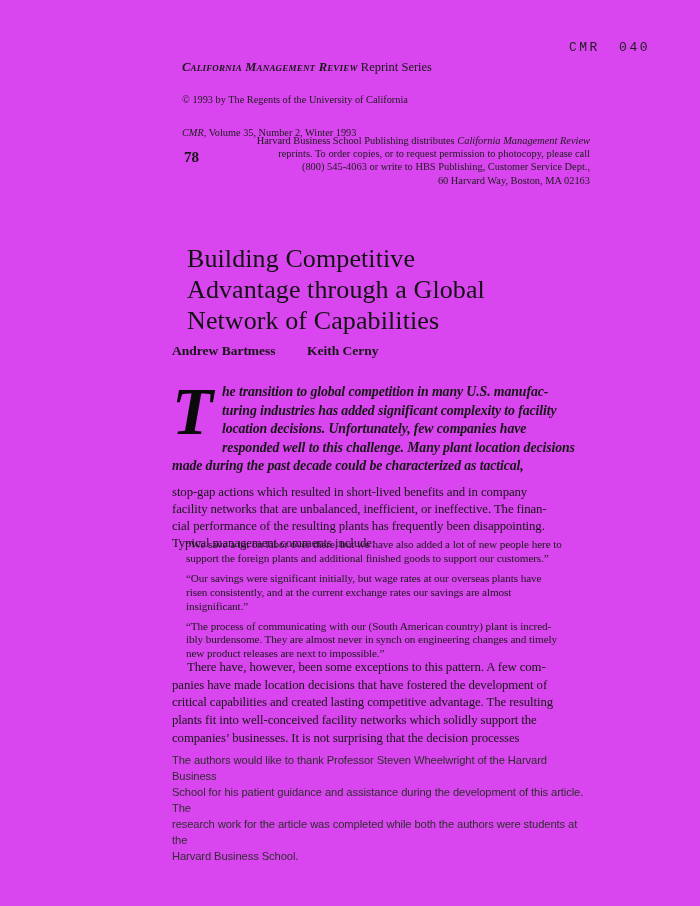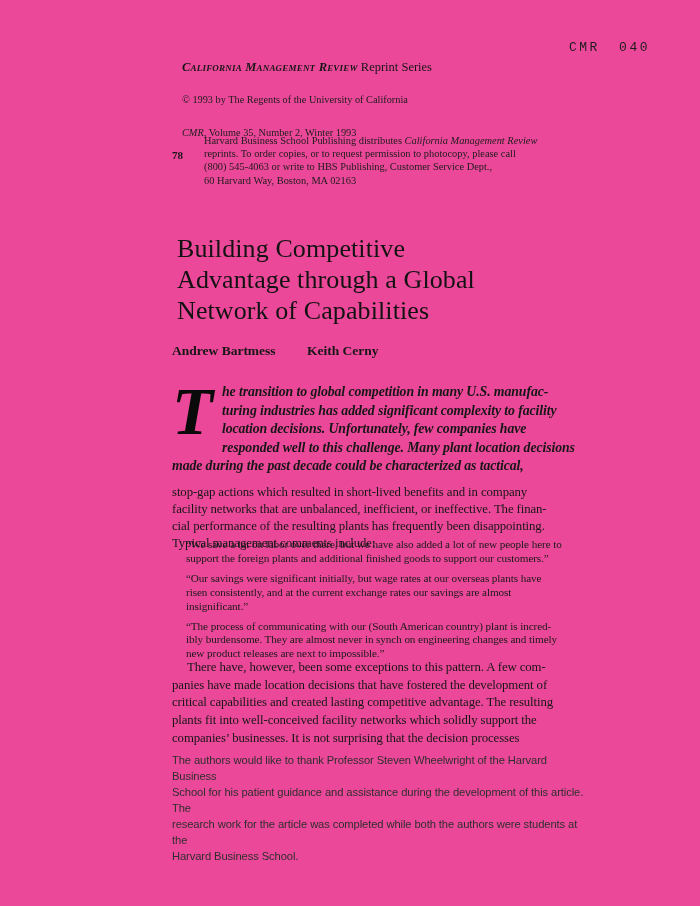--- a/index.html
+++ b/index.html
@@ -1,20 +1,20 @@
 <!DOCTYPE html>
 <html><head>
 <meta charset="utf-8">
 <style>
   html, body { margin: 0; padding: 0; background: #e9e8e5; }
   .page {
     position: relative;
     width: 700px;
     height: 906px;
-    background: #ec4899;
+    background: #d946ef;
     color: #161616;
     font-family: "Liberation Serif", serif;
     overflow: hidden;
     text-decoration: underline;
   }
   
   .doc-code {
     position: absolute;
     top: 40px;
     right: 50px;
@@ -32,32 +32,32 @@
     font-style: italic;
     font-weight: bold;
     font-variant: small-caps;
     letter-spacing: 0.2px;
   }
   .masthead .small { font-size: 10.3px; line-height: 12.6px; color: #1c1c1c; margin-top: 20px; }
   .vol-abbr { font-style: italic; }
   
   .page-number {
     position: absolute;
-    left: 172px;
+    left: 184px;
     top: 149px;
-    font-size: 11px;
+    font-size: 15px;
     font-weight: bold;
   }
   
   .distribution {
     position: absolute;
     left: 204px;
     top: 134px;
     width: 386px;
-    text-align: left;
+    text-align: right;
     font-size: 10.4px;
     line-height: 13.2px;
     color: #1b1b1b;
   }
   .distribution .ital { font-style: italic; }
   .distribution .rest { white-space: pre-line; }
   
   .article-title {
     position: absolute;
     left: 171px;
@@ -150,21 +150,21 @@
 
   <div class="page-number">78</div>
 
   <div class="distribution">
     <div><span>Harvard Business School Publishing distributes </span><span class="ital">California Management Review</span></div>
     <div class="rest">reprints. To order copies, or to request permission to photocopy, please call
 (800) 545-4063 or write to HBS Publishing, Customer Service Dept.,
 60 Harvard Way, Boston, MA 02163</div>
   </div>
 
-  <h1 class="article-title" style="margin:6px; font-weight:400;">Building Competitive
+  <h1 class="article-title" style="margin:16px; font-weight:400;">Building Competitive
 Advantage through a Global
 Network of Capabilities</h1>
 
   <div class="authors">
     <span class="author">Andrew Bartmess</span>
     <span class="author">Keith Cerny</span>
   </div>
 
   <div class="intro">
     <div class="intro-bold"><span class="drop-cap">T</span><span>he transition to global competition in many U.S. manufac-

